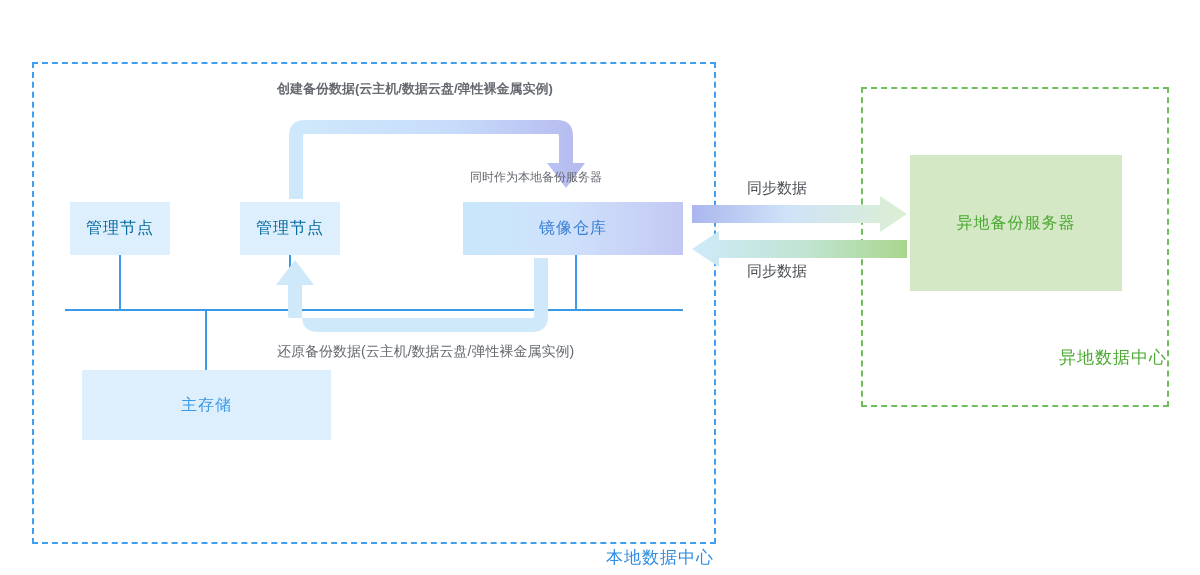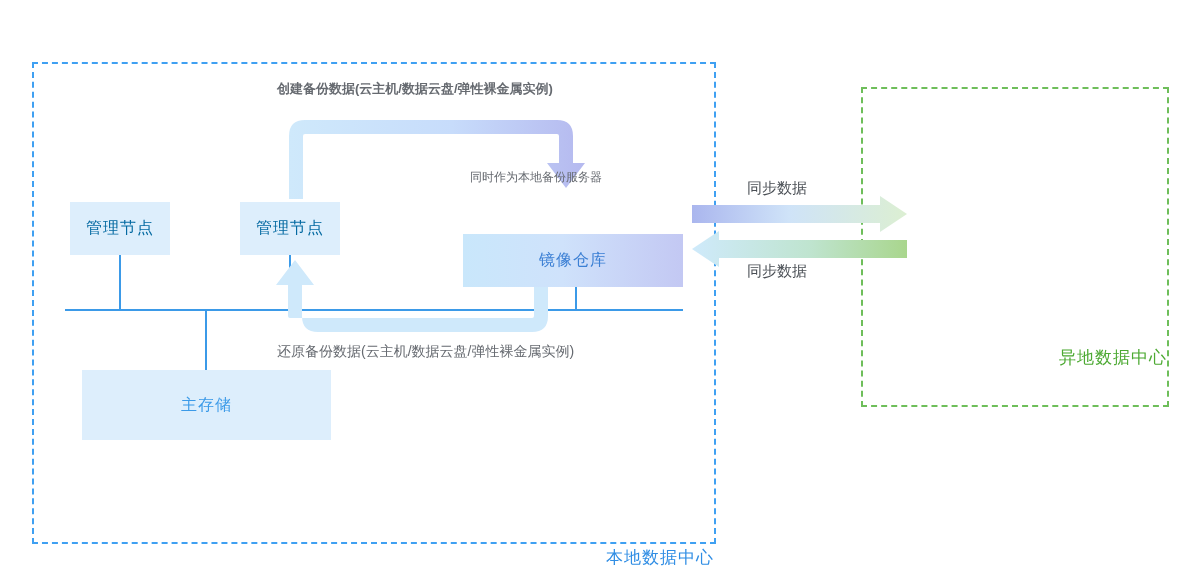--- a/index.html
+++ b/index.html
@@ -34,21 +34,20 @@
     display:flex;align-items:center;justify-content:center;
     font-size:16px;letter-spacing:1px;
   }
   .node.blue{background:#ddeefc;color:#0369a1;}
   .node.mgmt {left:70px; top:202px;width:100px;height:53px;}
   .node.compute{left:240px;top:202px;width:100px;height:53px;}
   .node.registry{
     left:463px;top:202px;width:220px;height:53px;
     background:linear-gradient(90deg,#c9e7fb 0%,#cfe2fb 45%,#c3c8f3 100%);
     color:#3b7fd4;
-    margin-top:32px;
   }
   .node.storage{left:82px;top:370px;width:249px;height:70px;background:#ddeefc;color:#3b9ae8;}
   .node.green{
     left:910px;top:155px;width:212px;height:136px;
     background:#d4e8c6;color:#4ca932;
   }
 
   
   .line{position:absolute;background:#3b9ae8;}
   .hline{height:2px;}
@@ -167,20 +166,23 @@
   </div>
 
   <div class="node registry">
     <span>镜像仓库</span>
   </div>
 
   <div class="node blue storage">
     <span>主存储</span>
   </div>
 
+  <div class="node green">
+    <span>异地备份服务器</span>
+  </div>
 
   <div class="caption create">创建备份数据(云主机/数据云盘/弹性裸金属实例)</div>
 
   <div class="caption restore">还原备份数据(云主机/数据云盘/弹性裸金属实例)</div>
 
   <div class="caption alsolocal">同时作为本地备份服务器</div>
 
   <div class="caption sync-top">同步数据</div>
 
   <div class="caption sync-bot">同步数据</div>

